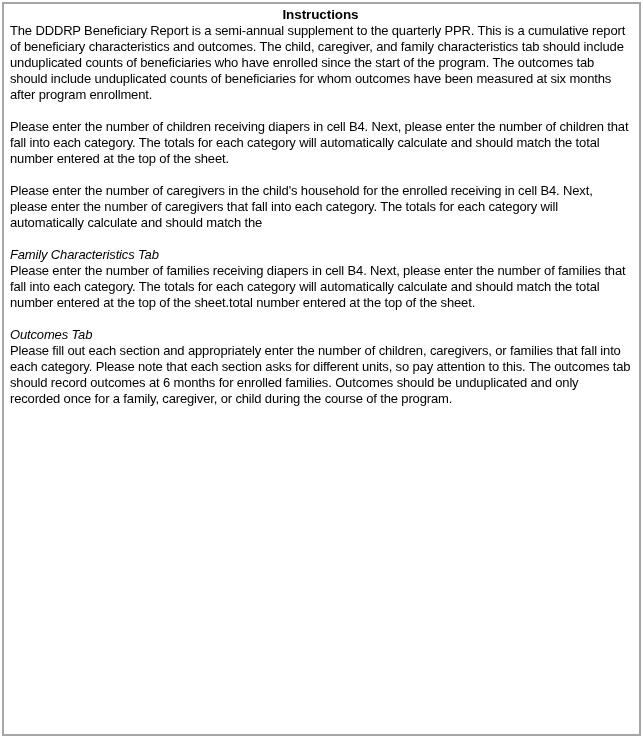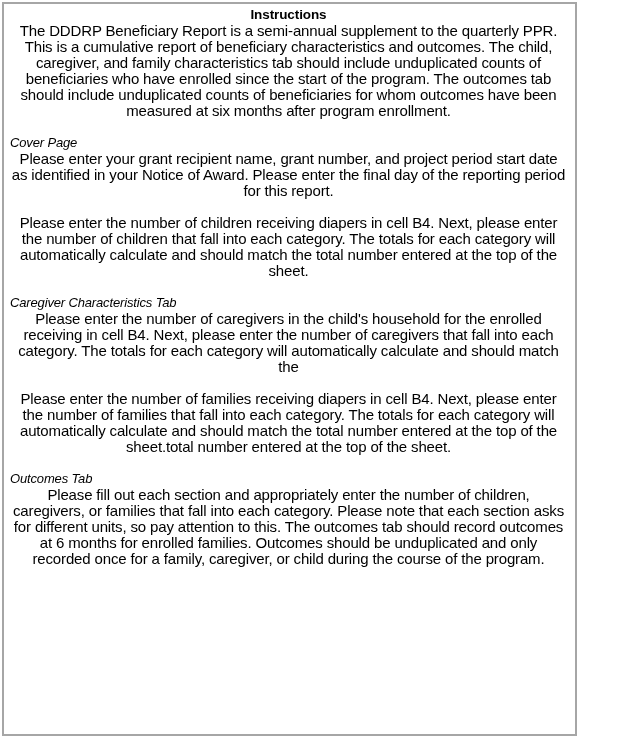--- a/index.html
+++ b/index.html
@@ -12,76 +12,71 @@
     height: 740px;
     position: relative;
     font-family: "Liberation Sans", sans-serif;
     color: #000000;
     overflow: hidden;
   }
   .panel {
     position: absolute;
     left: 2px;
     top: 2px;
-    width: 575px;
+    width: 639px;
     height: 734px;
     box-sizing: border-box;
     border: 2px solid #a6a6a6;
     background: #ffffff;
     padding: 2px 8px 0 6px;
     overflow: hidden;
   }
   .title {
     font-weight: bold;
     text-align: center;
     font-size: 13.5px;
     line-height: 17px;
     letter-spacing: -0.1px;
   }
   .body-text {
-    font-size: 15px;
+    font-size: 13px;
     line-height: 16px;
     letter-spacing: -0.15px;
     margin: 0 0 16px 0;
-    text-align: center;
   }
   .section-heading {
     font-style: italic;
     font-size: 13px;
     line-height: 16px;
     letter-spacing: -0.15px;
   }
   .section:last-child .body-text {
     margin-bottom: 5px;
   }
 </style>
 </head>
 <body>
 
 <div class="panel">
 
   <div class="title">Instructions</div>
 
   <p class="body-text">The DDDRP Beneficiary Report is a semi-annual supplement to the quarterly PPR. This is a cumulative report of beneficiary characteristics and outcomes. The child, caregiver, and family characteristics tab should include unduplicated counts of beneficiaries who have enrolled since the start of the program. The outcomes tab should include unduplicated counts of beneficiaries for whom outcomes have been measured at six months after program enrollment.</p>
 
-  <div class="section">
-    <div class="section-heading">Cover Page</div>
-    <p class="body-text">Please enter your grant recipient name, grant number, and project period start date as identified in your Notice of Award. Please enter the final day of the reporting period for this report.</p>
-  </div>
 
   <div class="section">
     <p class="body-text">Please enter the number of children receiving diapers in cell B4. Next, please enter the number of children that fall into each category. The totals for each category will automatically calculate and should match the total number entered at the top of the sheet.</p>
   </div>
 
   <div class="section">
-    <div class="section-heading">Caregiver Characteristics Tab</div>
     <p class="body-text">Please enter the number of caregivers in the child's household for the enrolled receiving in cell B4. Next, please enter the number of caregivers that fall into each category. The totals for each category will automatically calculate and should match the</p>
   </div>
 
   <div class="section">
+    <div class="section-heading">Family Characteristics Tab</div>
     <p class="body-text">Please enter the number of families receiving diapers in cell B4. Next, please enter the number of families that fall into each category. The totals for each category will automatically calculate and should match the total number entered at the top of the sheet.total number entered at the top of the sheet.</p>
   </div>
 
   <div class="section">
     <div class="section-heading">Outcomes Tab</div>
     <p class="body-text">Please fill out each section and appropriately enter the number of children, caregivers, or families that fall into each category. Please note that each section asks for different units, so pay attention to this. The outcomes tab should record outcomes at 6 months for enrolled families. Outcomes should be unduplicated and only recorded once for a family, caregiver, or child during the course of the program.</p>
   </div>
 
 </div>
 

